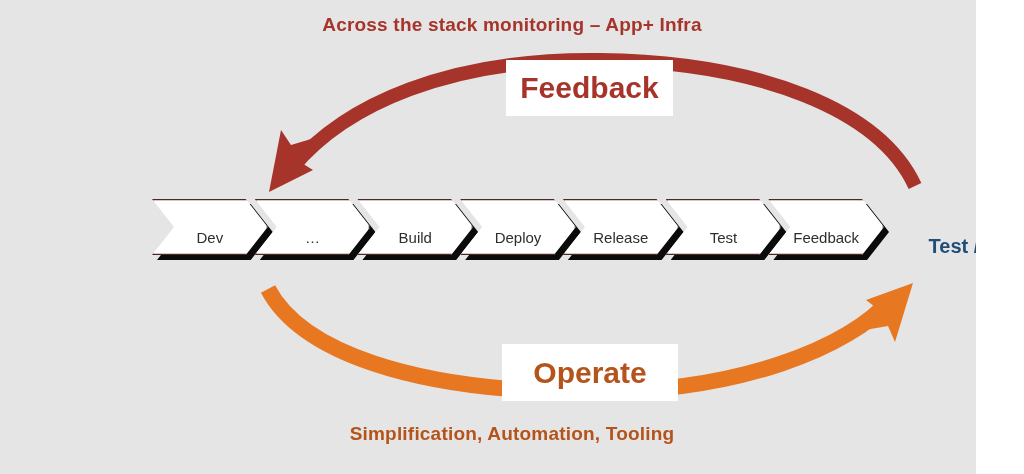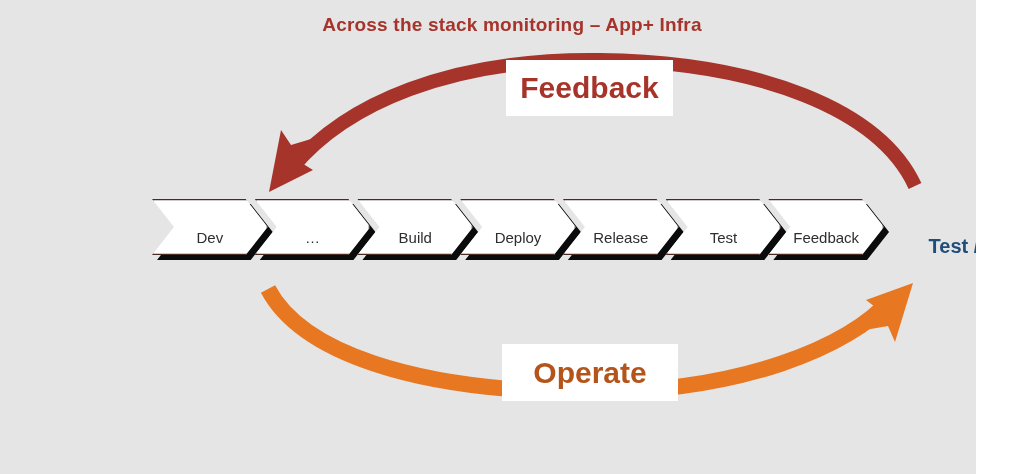--- a/index.html
+++ b/index.html
@@ -212,14 +212,15 @@
       <div class="chev-label">Feedback</div>
     </div>
   </div>
 
   <div class="side-label" id="right-label">
     <div>Test /</div>
   </div>
 
   <div class="badge" id="automate-badge">Operate</div>
 
+  <div class="caption" id="bottom-caption">Simplification, Automation, Tooling</div>
 
 </div>
 
 </body></html>

